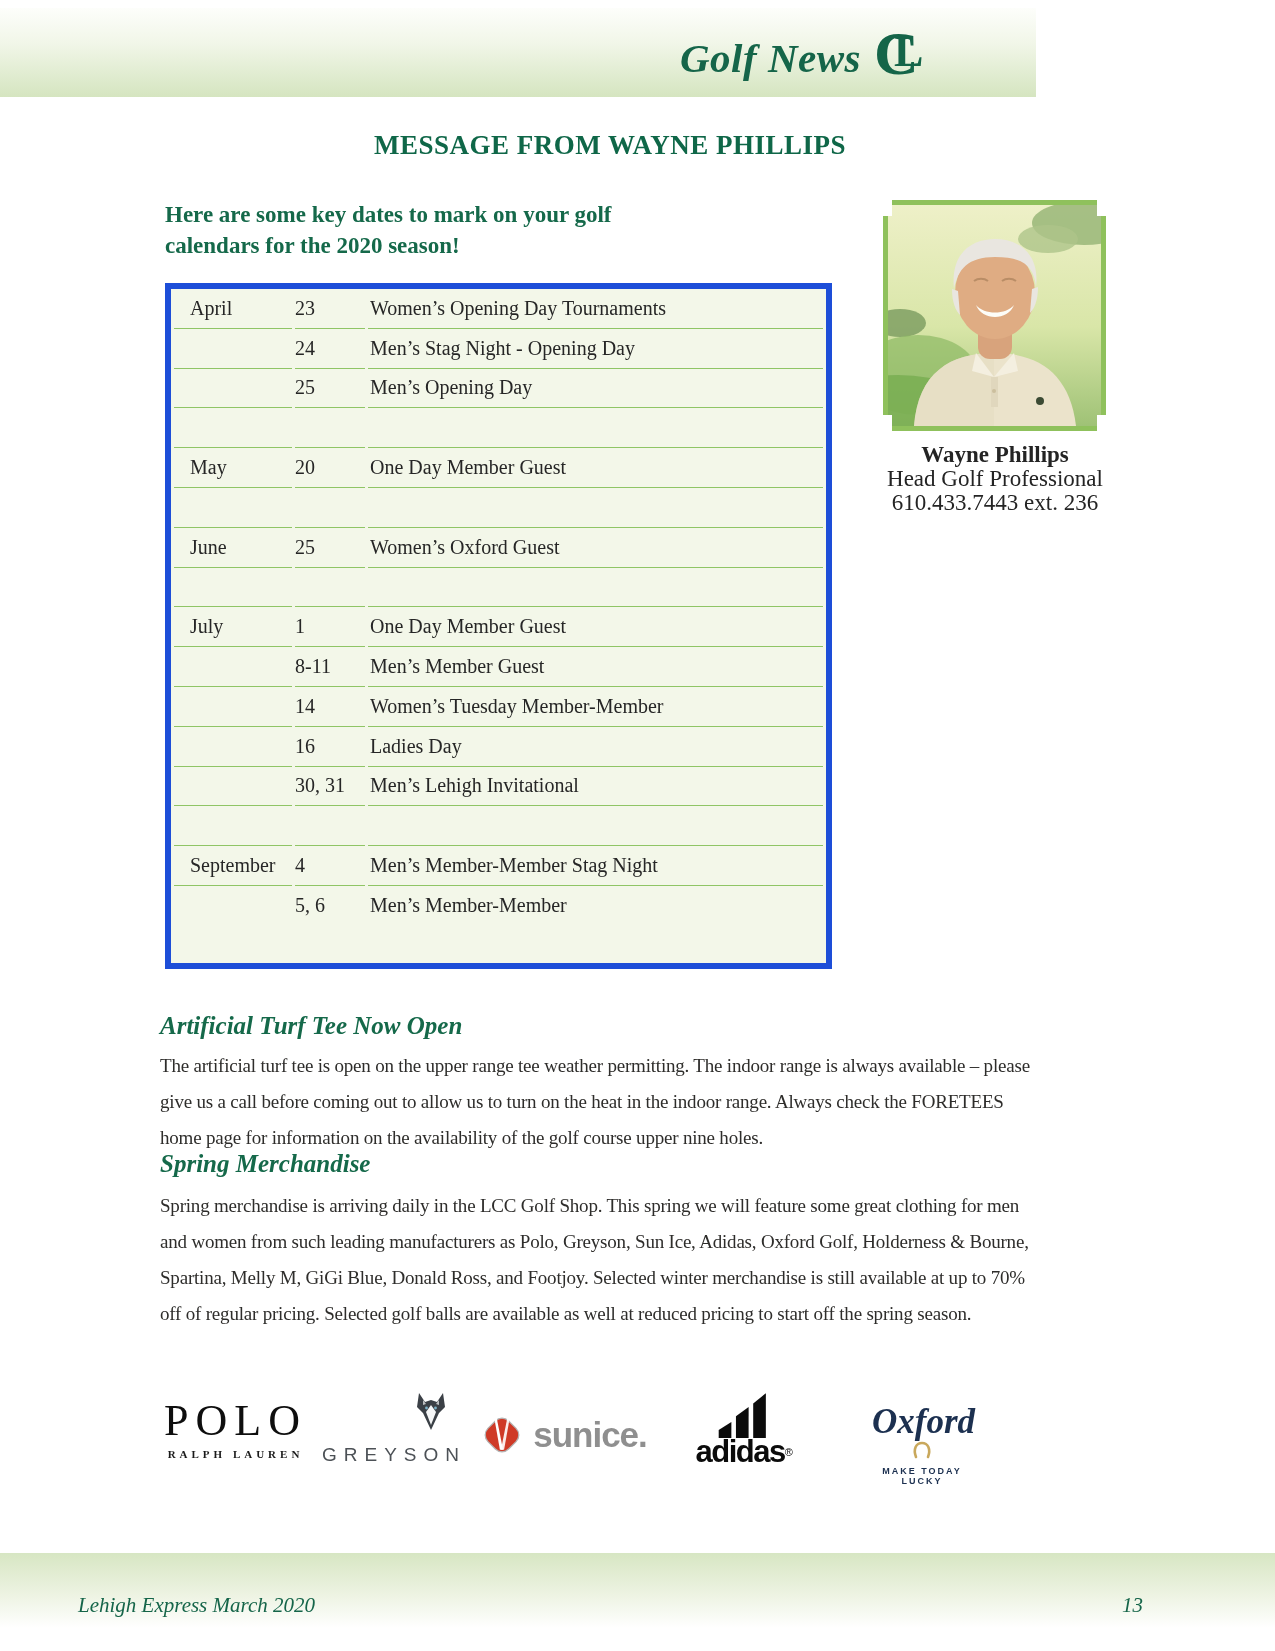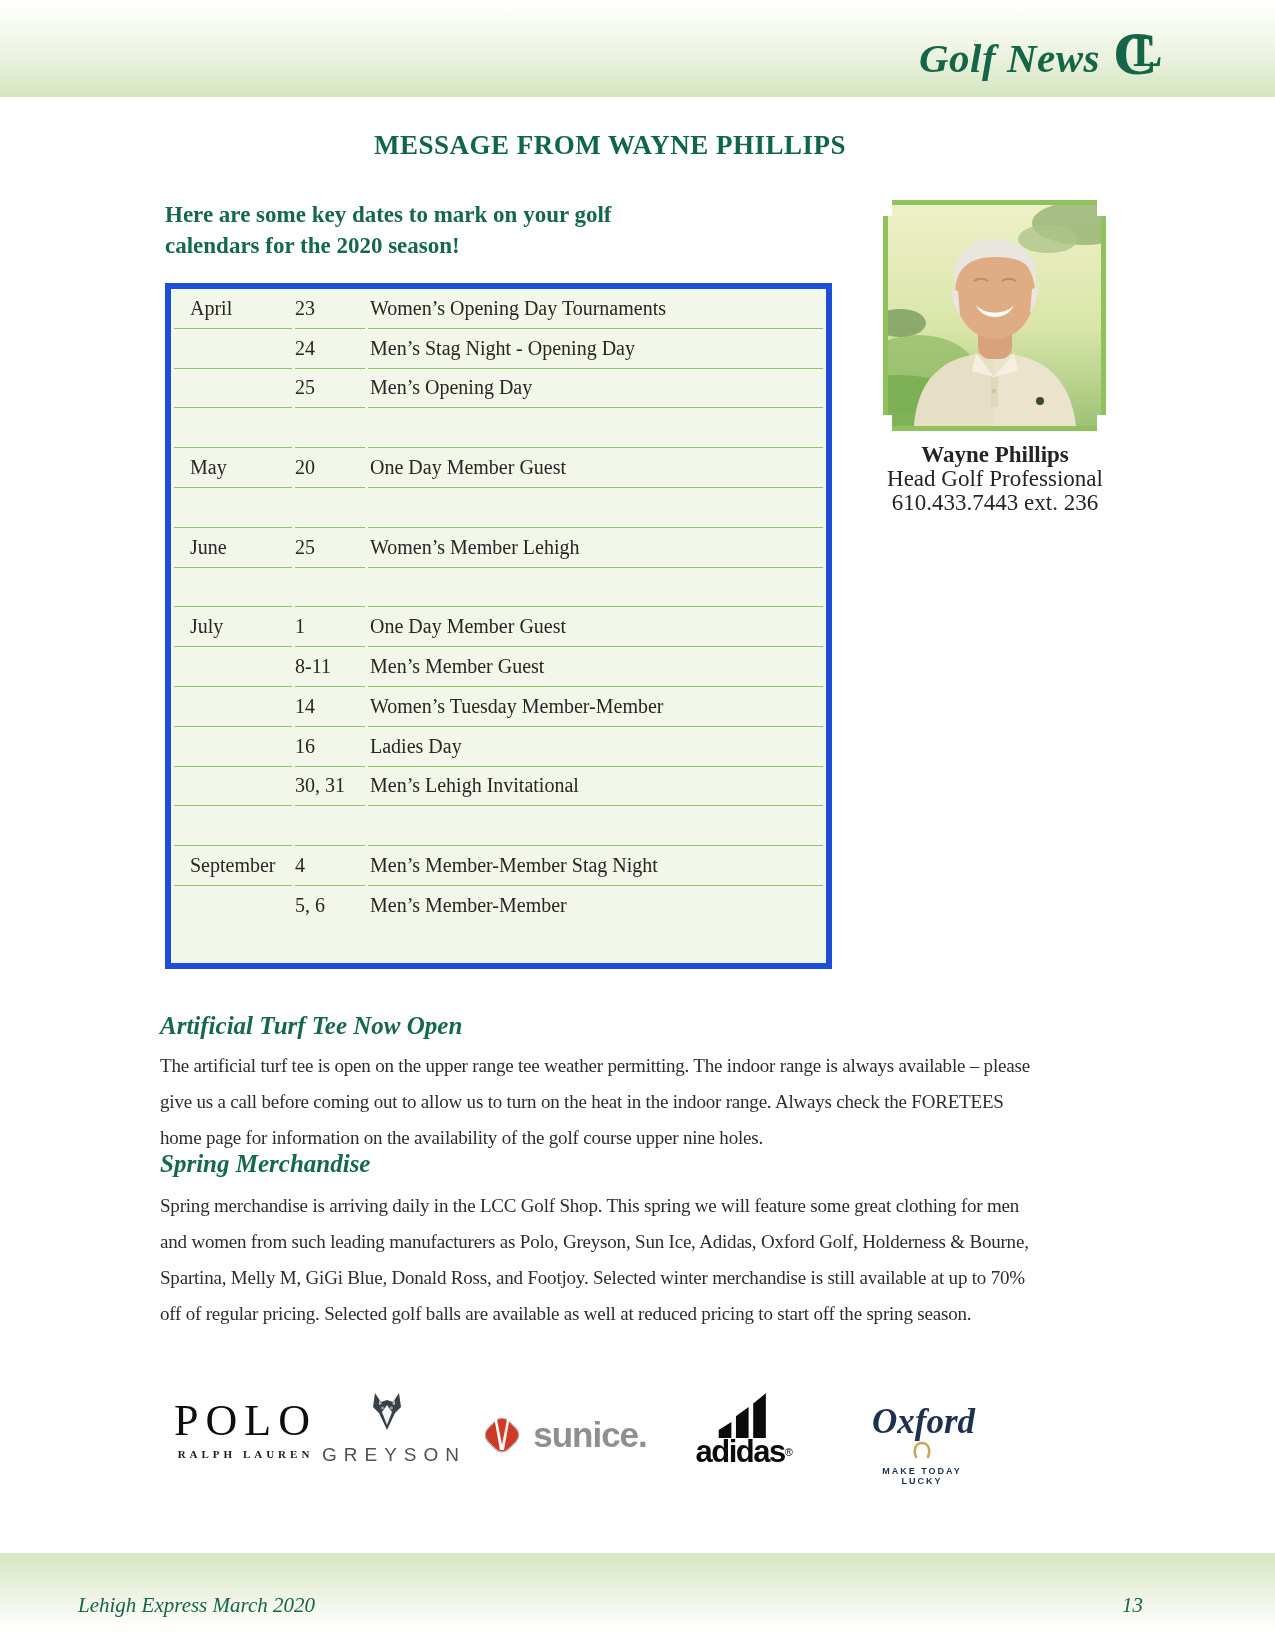--- a/index.html
+++ b/index.html
@@ -6,21 +6,21 @@
   html, body { width: 1275px; height: 1651px; background: #ffffff; }
   body {
     position: relative;
     font-family: "Liberation Serif", "DejaVu Serif", serif;
     color: #2e2d2b;
     overflow: hidden;
   }
 
   
   .banner {
-    position: absolute; left: 0; top: 8px; width: 1275px; height: 89px;
+    position: absolute; left: 0; top: 8px; width: 1036px; height: 89px;
     background: linear-gradient(to bottom, #fdfefb 0%, #f1f6e8 40%, #d5e5c0 100%);
   }
   .banner-title {
     position: absolute; right: 175px; top: 26px;
     font-size: 41px; font-weight: bold; font-style: italic;
     color: #156549; letter-spacing: 0.5px;
   }
   .monogram {
     position: absolute; right: 92px; top: 14px; width: 70px; height: 66px;
     color: #156549;
@@ -91,25 +91,25 @@
     font-size: 19px; line-height: 36px; color: #2e2d2b; letter-spacing: -0.2px;
     text-align: left;
   }
   #turf-heading  { top: 1012px; }
   #turf-body     { top: 1048px; }
   #merch-heading { top: 1150px; }
   #merch-body    { top: 1188px; }
 
   
   .logo-block { position: absolute; text-align: center; }
-  #logo-polo { left: 173px; top: 1398px; width: 145px; }
+  #logo-polo { left: 163px; top: 1398px; width: 145px; }
   .polo-word { font-size: 44px; letter-spacing: 7px; color: #0e0e0e; font-family: "Liberation Serif", serif; line-height: 46px; }
   .polo-sub  { font-size: 11px; letter-spacing: 4px; color: #1a1a1a; font-weight: bold; margin-top: 4px; font-family: "Liberation Serif", serif; }
 
-  #logo-greyson { left: 322px; top: 1392px; width: 130px; }
+  #logo-greyson { left: 322px; top: 1392px; width: 130px; text-align: right; }
   .greyson-word { font-size: 19px; letter-spacing: 7px; color: #4c5156; margin-top: 8px; font-family: "Liberation Sans", sans-serif; }
 
   #logo-sunice { left: 478px; top: 1412px; width: 170px; }
   .sunice-row { display: flex; align-items: center; justify-content: center; gap: 8px; }
   .sunice-word { font-size: 35px; font-weight: bold; color: #8f8f8f; font-family: "Liberation Sans", sans-serif; letter-spacing: -1px; }
 
   #logo-adidas { left: 686px; top: 1392px; width: 115px; }
   .adidas-word { font-size: 31px; font-weight: bold; color: #0b0b0b; font-family: "Liberation Sans", sans-serif; letter-spacing: -1.5px; line-height: 28px; margin-top: -4px; }
   .adidas-reg { font-size: 11px; vertical-align: top; font-weight: normal; }
 
@@ -177,21 +177,21 @@
           <td class="cell-event">One Day Member Guest</td>
         </tr>
         <tr>
           <td class="cell-month"></td>
           <td class="cell-date"></td>
           <td class="cell-event"></td>
         </tr>
         <tr>
           <td class="cell-month">June</td>
           <td class="cell-date">25</td>
-          <td class="cell-event">Women’s Member Lehigh</td>
+          <td class="cell-event">Women’s Oxford Guest</td>
         </tr>
         <tr>
           <td class="cell-month"></td>
           <td class="cell-date"></td>
           <td class="cell-event"></td>
         </tr>
         <tr>
           <td class="cell-month">July</td>
           <td class="cell-date">1</td>
           <td class="cell-event">One Day Member Guest</td>

